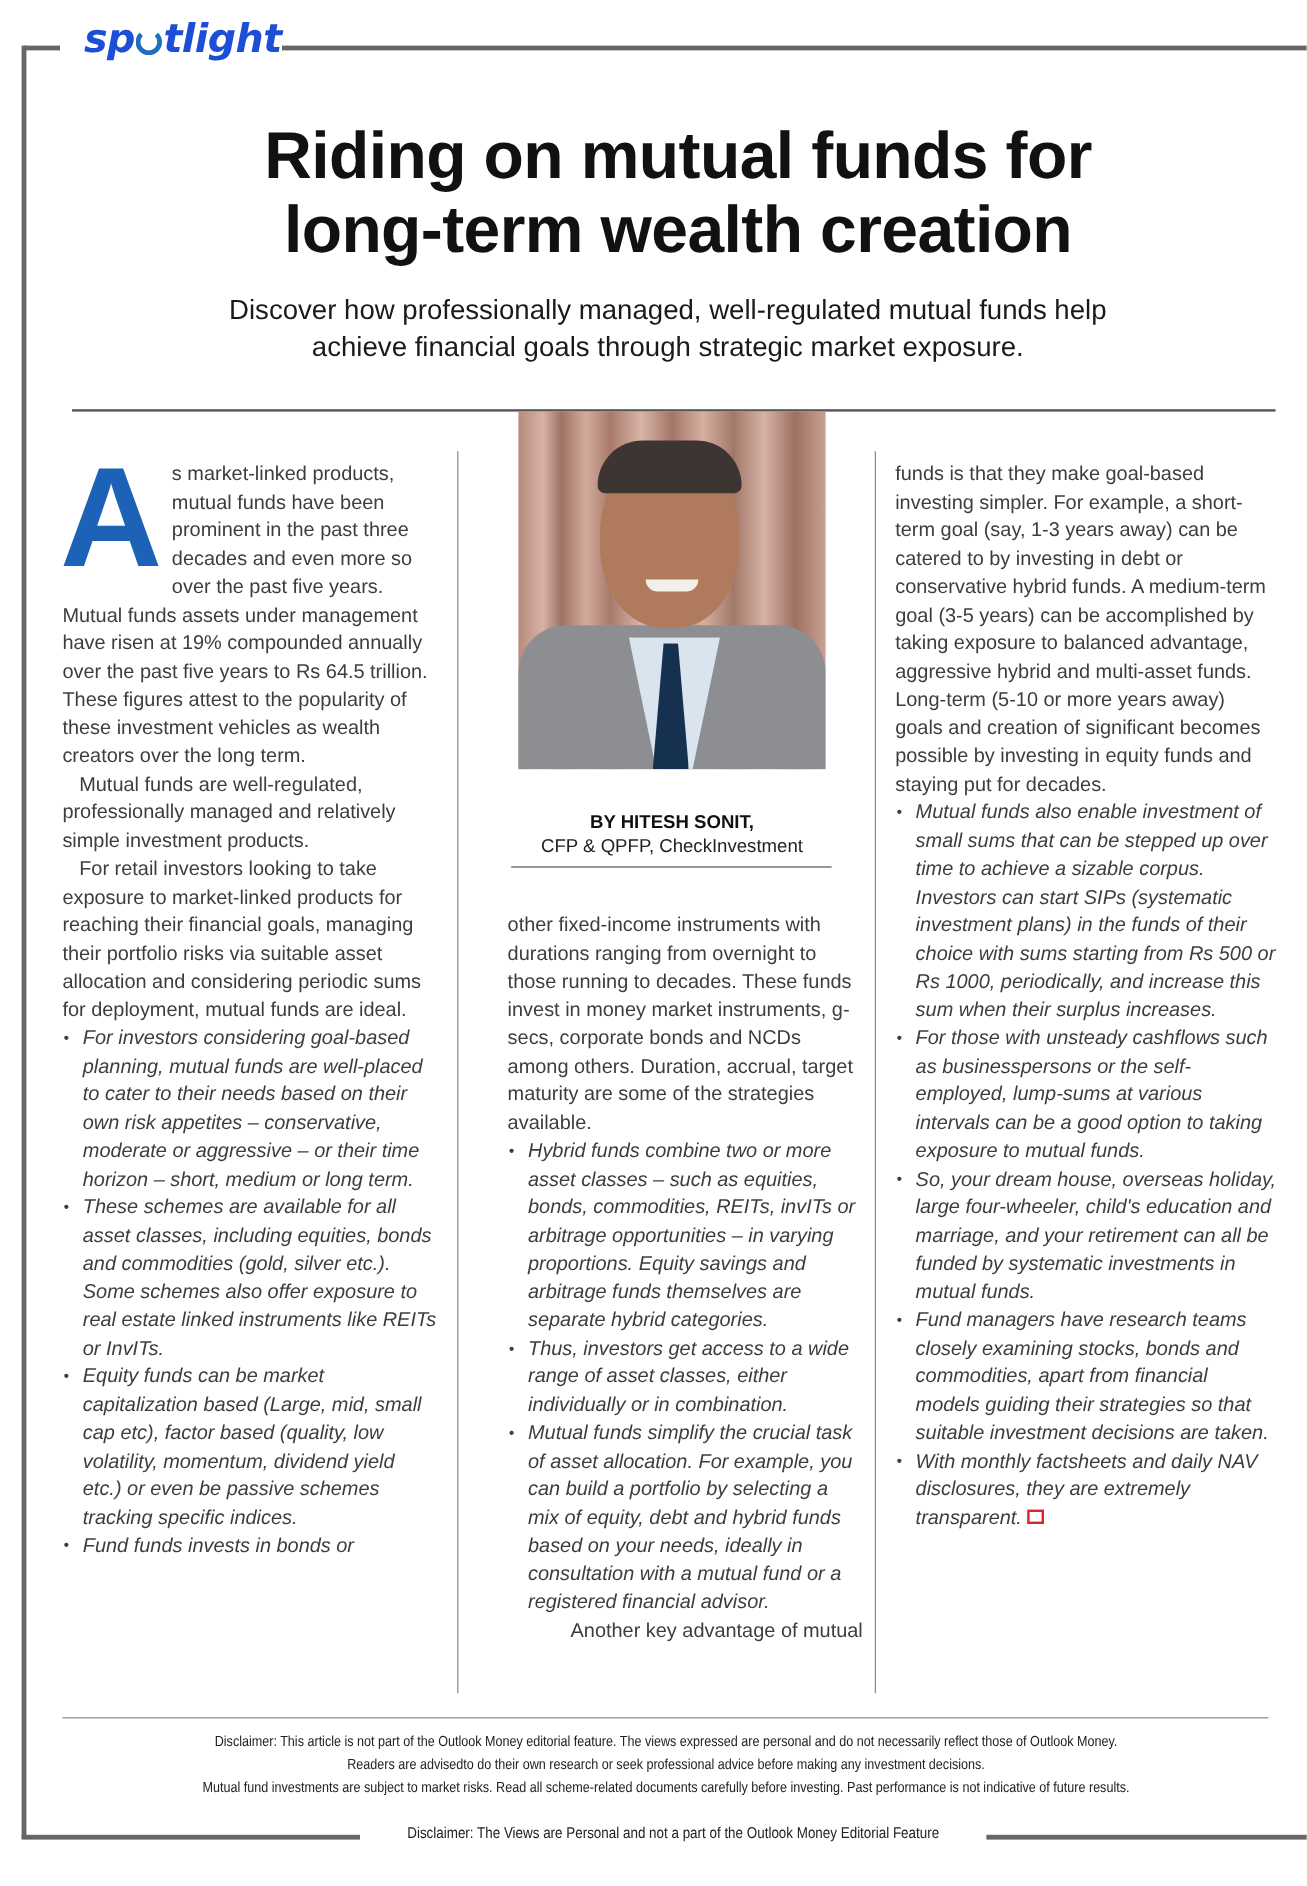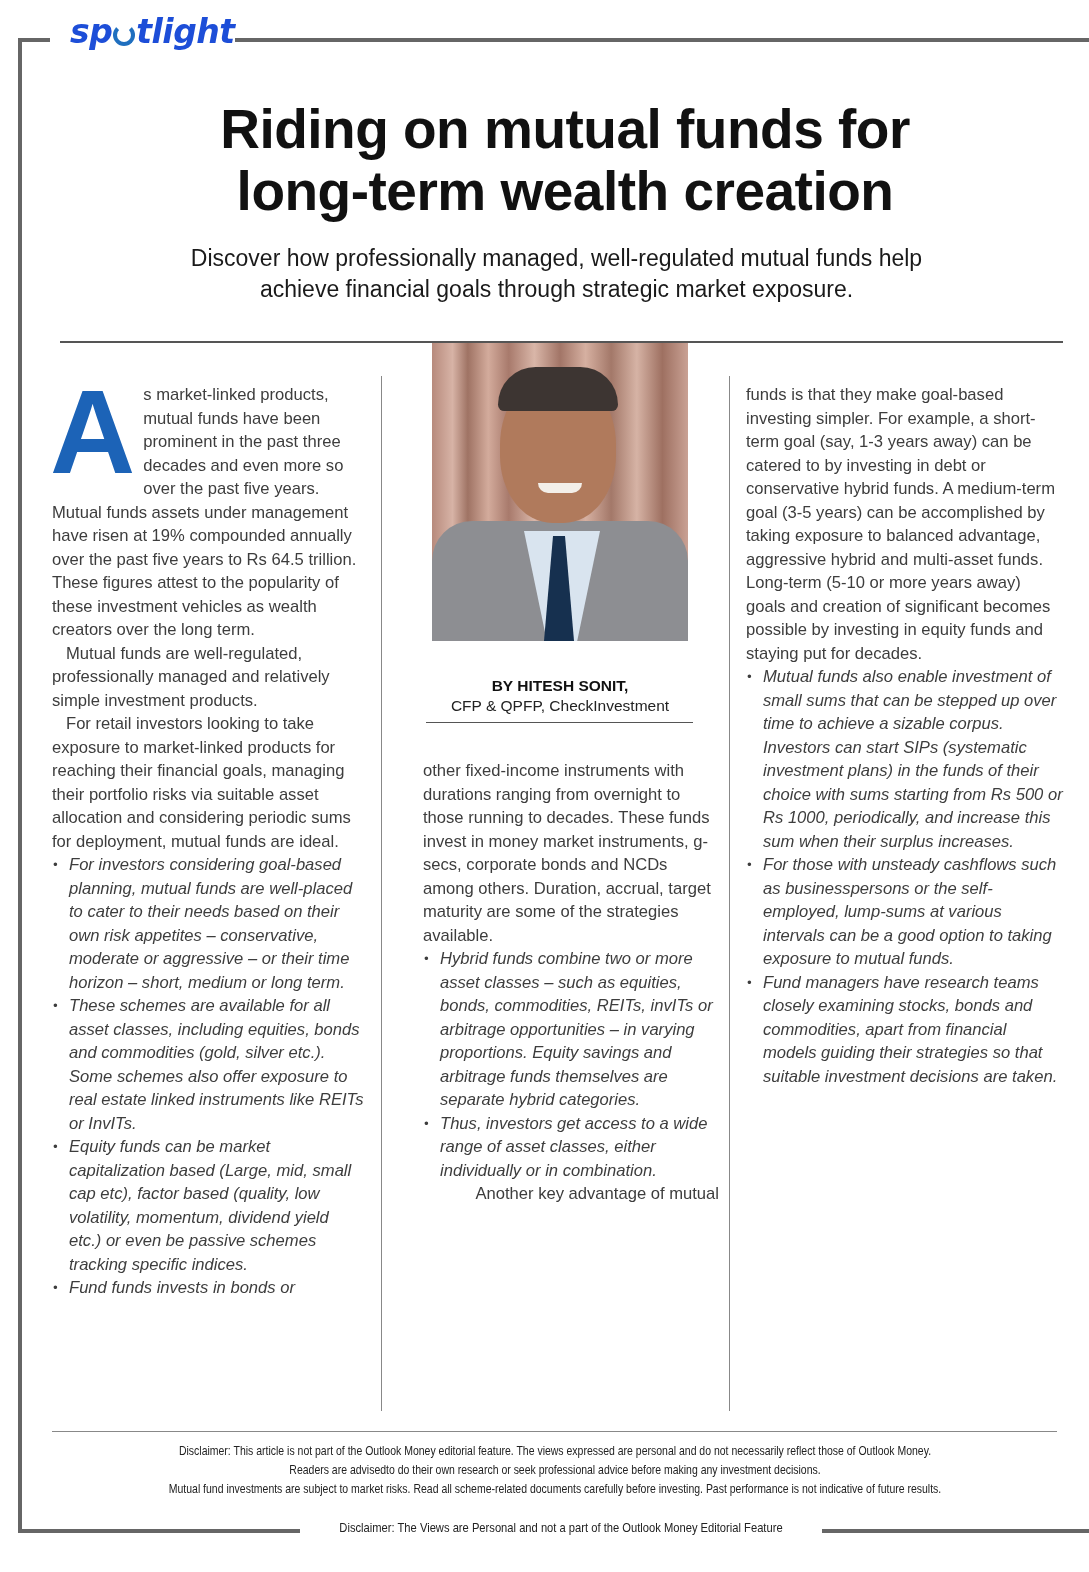--- a/index.html
+++ b/index.html
@@ -140,30 +140,33 @@
   <div class="name">BY HITESH SONIT,</div>
   <div>CFP &amp; QPFP, CheckInvestment</div>
 </div>
 <div class="byline-rule"></div>
 
 <div class="col col2">
   <p>other fixed-income instruments with durations ranging from overnight to those running to decades. These funds invest in money market instruments, g-secs, corporate bonds and NCDs among others. Duration, accrual, target maturity are some of the strategies available.</p>
   <ul class="bullets">
     <li>Hybrid funds combine two or more asset classes – such as equities, bonds, commodities, REITs, invITs or arbitrage opportunities – in varying proportions. Equity savings and arbitrage funds themselves are separate hybrid categories.</li>
     <li>Thus, investors get access to a wide range of asset classes, either individually or in combination.</li>
+    <li>Mutual funds simplify the crucial task of asset allocation. For example, you can build a portfolio by selecting a mix of equity, debt and hybrid funds based on your needs, ideally in consultation with a mutual fund or a registered financial advisor.</li>
   </ul>
   <p style="margin-left:-3px;text-align:right;">Another key advantage of mutual</p>
 </div>
 
 <div class="col col3">
   <p>funds is that they make goal-based investing simpler. For example, a short-term goal (say, 1-3 years away) can be catered to by investing in debt or conservative hybrid funds. A medium-term goal (3-5 years) can be accomplished by taking exposure to balanced advantage, aggressive hybrid and multi-asset funds. Long-term (5-10 or more years away) goals and creation of significant becomes possible by investing in equity funds and staying put for decades.</p>
   <ul class="bullets">
     <li>Mutual funds also enable investment of small sums that can be stepped up over time to achieve a sizable corpus. Investors can start SIPs (systematic investment plans) in the funds of their choice with sums starting from Rs 500 or Rs 1000, periodically, and increase this sum when their surplus increases.</li>
     <li>For those with unsteady cashflows such as businesspersons or the self-employed, lump-sums at various intervals can be a good option to taking exposure to mutual funds.</li>
+    <li>So, your dream house, overseas holiday, large four-wheeler, child's education and marriage, and your retirement can all be funded by systematic investments in mutual funds.</li>
     <li>Fund managers have research teams closely examining stocks, bonds and commodities, apart from financial models guiding their strategies so that suitable investment decisions are taken.</li>
+    <li><span>With monthly factsheets and daily NAV disclosures, they are extremely transparent.</span><span class="end-mark"></span></li>
   </ul>
 </div>
 
 <div class="hr-bottom"></div>
 
 <div class="disclaimer">
   <div>Disclaimer: This article is not part of the Outlook Money editorial feature. The views expressed are personal and do not necessarily reflect those of Outlook Money.</div>
   <div>Readers are advisedto do their own research or seek professional advice before making any investment decisions.</div>
   <div>Mutual fund investments are subject to market risks. Read all scheme-related documents carefully before investing. Past performance is not indicative of future results.</div>
 </div>

